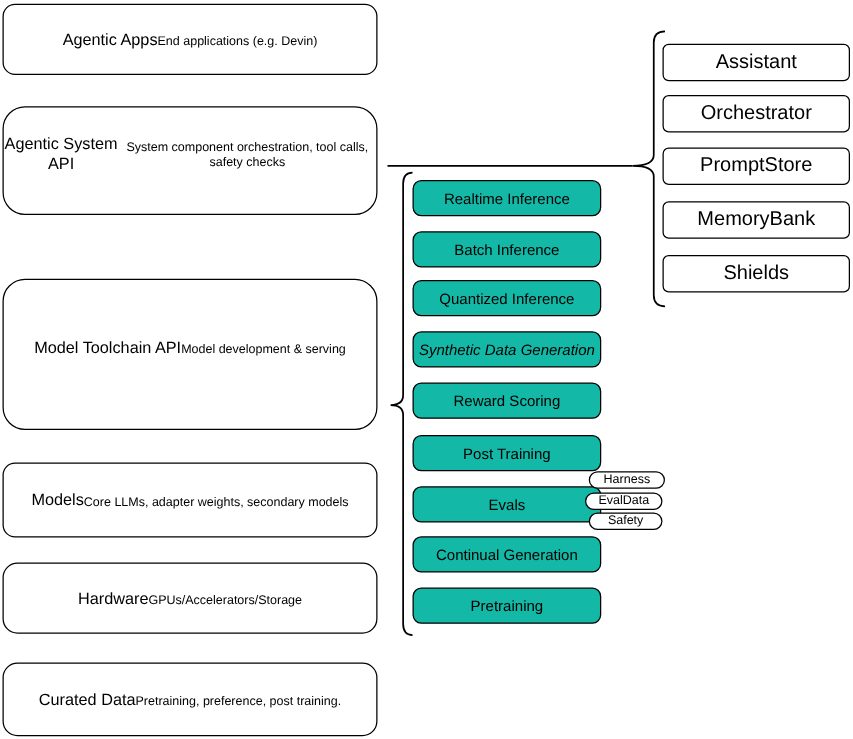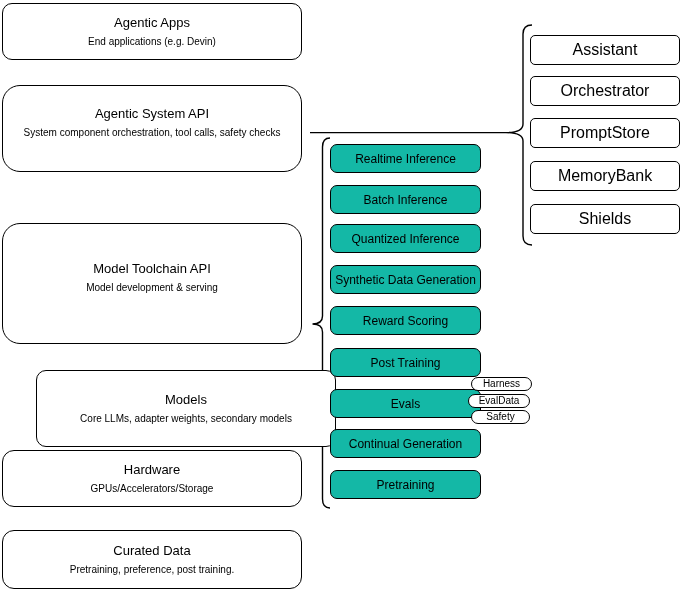--- a/index.html
+++ b/index.html
@@ -4,21 +4,21 @@
 <style>
   html,body{margin:0;padding:0;background:#ffffff;}
   #canvas{
     position:relative;width:682px;height:591px;background:#ffffff;overflow:hidden;
     font-family:"Liberation Sans", sans-serif;color:#000;
   }
   #connectors{position:absolute;left:0;top:0;width:682px;height:591px;z-index:1;pointer-events:none;}
   .stackbox{
     position:absolute;left:2px;width:300px;box-sizing:border-box;
     border:1.5px solid #000;background:#fff;border-radius:10px;
-    display:flex;flex-direction:column;align-items:center;justify-content:center;
+    display:flex;align-items:center;justify-content:center;
     text-align:center;z-index:2;
   }
   .stackbox.tall{border-radius:18px;padding-bottom:12px;}
   .stackbox .title{font-size:13px;line-height:1.2;}
   .stackbox .subtitle{font-size:10px;line-height:1.2;margin-top:5px;}
   .midbox{
     position:absolute;left:330px;width:151px;height:29px;box-sizing:border-box;
     border:1.4px solid #000;border-radius:7px;background:#14b8a6;
     display:flex;align-items:center;justify-content:center;font-size:12px;z-index:2;
   }
@@ -49,37 +49,37 @@
     <div class="subtitle">End applications (e.g. Devin)</div>
   </div>
   <div class="stackbox tall" style="top:85px;height:87px;">
     <div class="title">Agentic System API</div>
     <div class="subtitle">System component orchestration, tool calls, safety checks</div>
   </div>
   <div class="stackbox tall" style="top:223px;height:121px;">
     <div class="title">Model Toolchain API</div>
     <div class="subtitle">Model development &amp; serving</div>
   </div>
-  <div class="stackbox" style="top:370px;height:77px;margin-left:34px;">
+  <div class="stackbox" style="top:370px;height:60px;">
     <div class="title">Models</div>
     <div class="subtitle">Core LLMs, adapter weights, secondary models</div>
   </div>
   <div class="stackbox" style="top:450px;height:57px;border-radius:12px;">
     <div class="title">Hardware</div>
     <div class="subtitle">GPUs/Accelerators/Storage</div>
   </div>
   <div class="stackbox" style="top:530px;height:59px;border-radius:12px;">
     <div class="title">Curated Data</div>
     <div class="subtitle">Pretraining, preference, post training.</div>
   </div>
 
   <div class="midbox" style="top:144px;">Realtime Inference</div>
   <div class="midbox" style="top:185px;">Batch Inference</div>
   <div class="midbox" style="top:224px;">Quantized Inference</div>
-  <div class="midbox" style="top:265px;">Synthetic Data Generation</div>
+  <div class="midbox" style="top:265px;font-style:italic;">Synthetic Data Generation</div>
   <div class="midbox" style="top:306px;">Reward Scoring</div>
   <div class="midbox" style="top:348px;">Post Training</div>
   <div class="midbox" style="top:389px;">Evals</div>
   <div class="midbox" style="top:429px;">Continual Generation</div>
   <div class="midbox" style="top:470px;">Pretraining</div>
 
   <div class="pill" style="left:471px;top:377px;width:61px;">Harness</div>
   <div class="pill" style="left:468px;top:394px;width:62px;">EvalData</div>
   <div class="pill" style="left:471px;top:410px;width:59px;">Safety</div>
 

